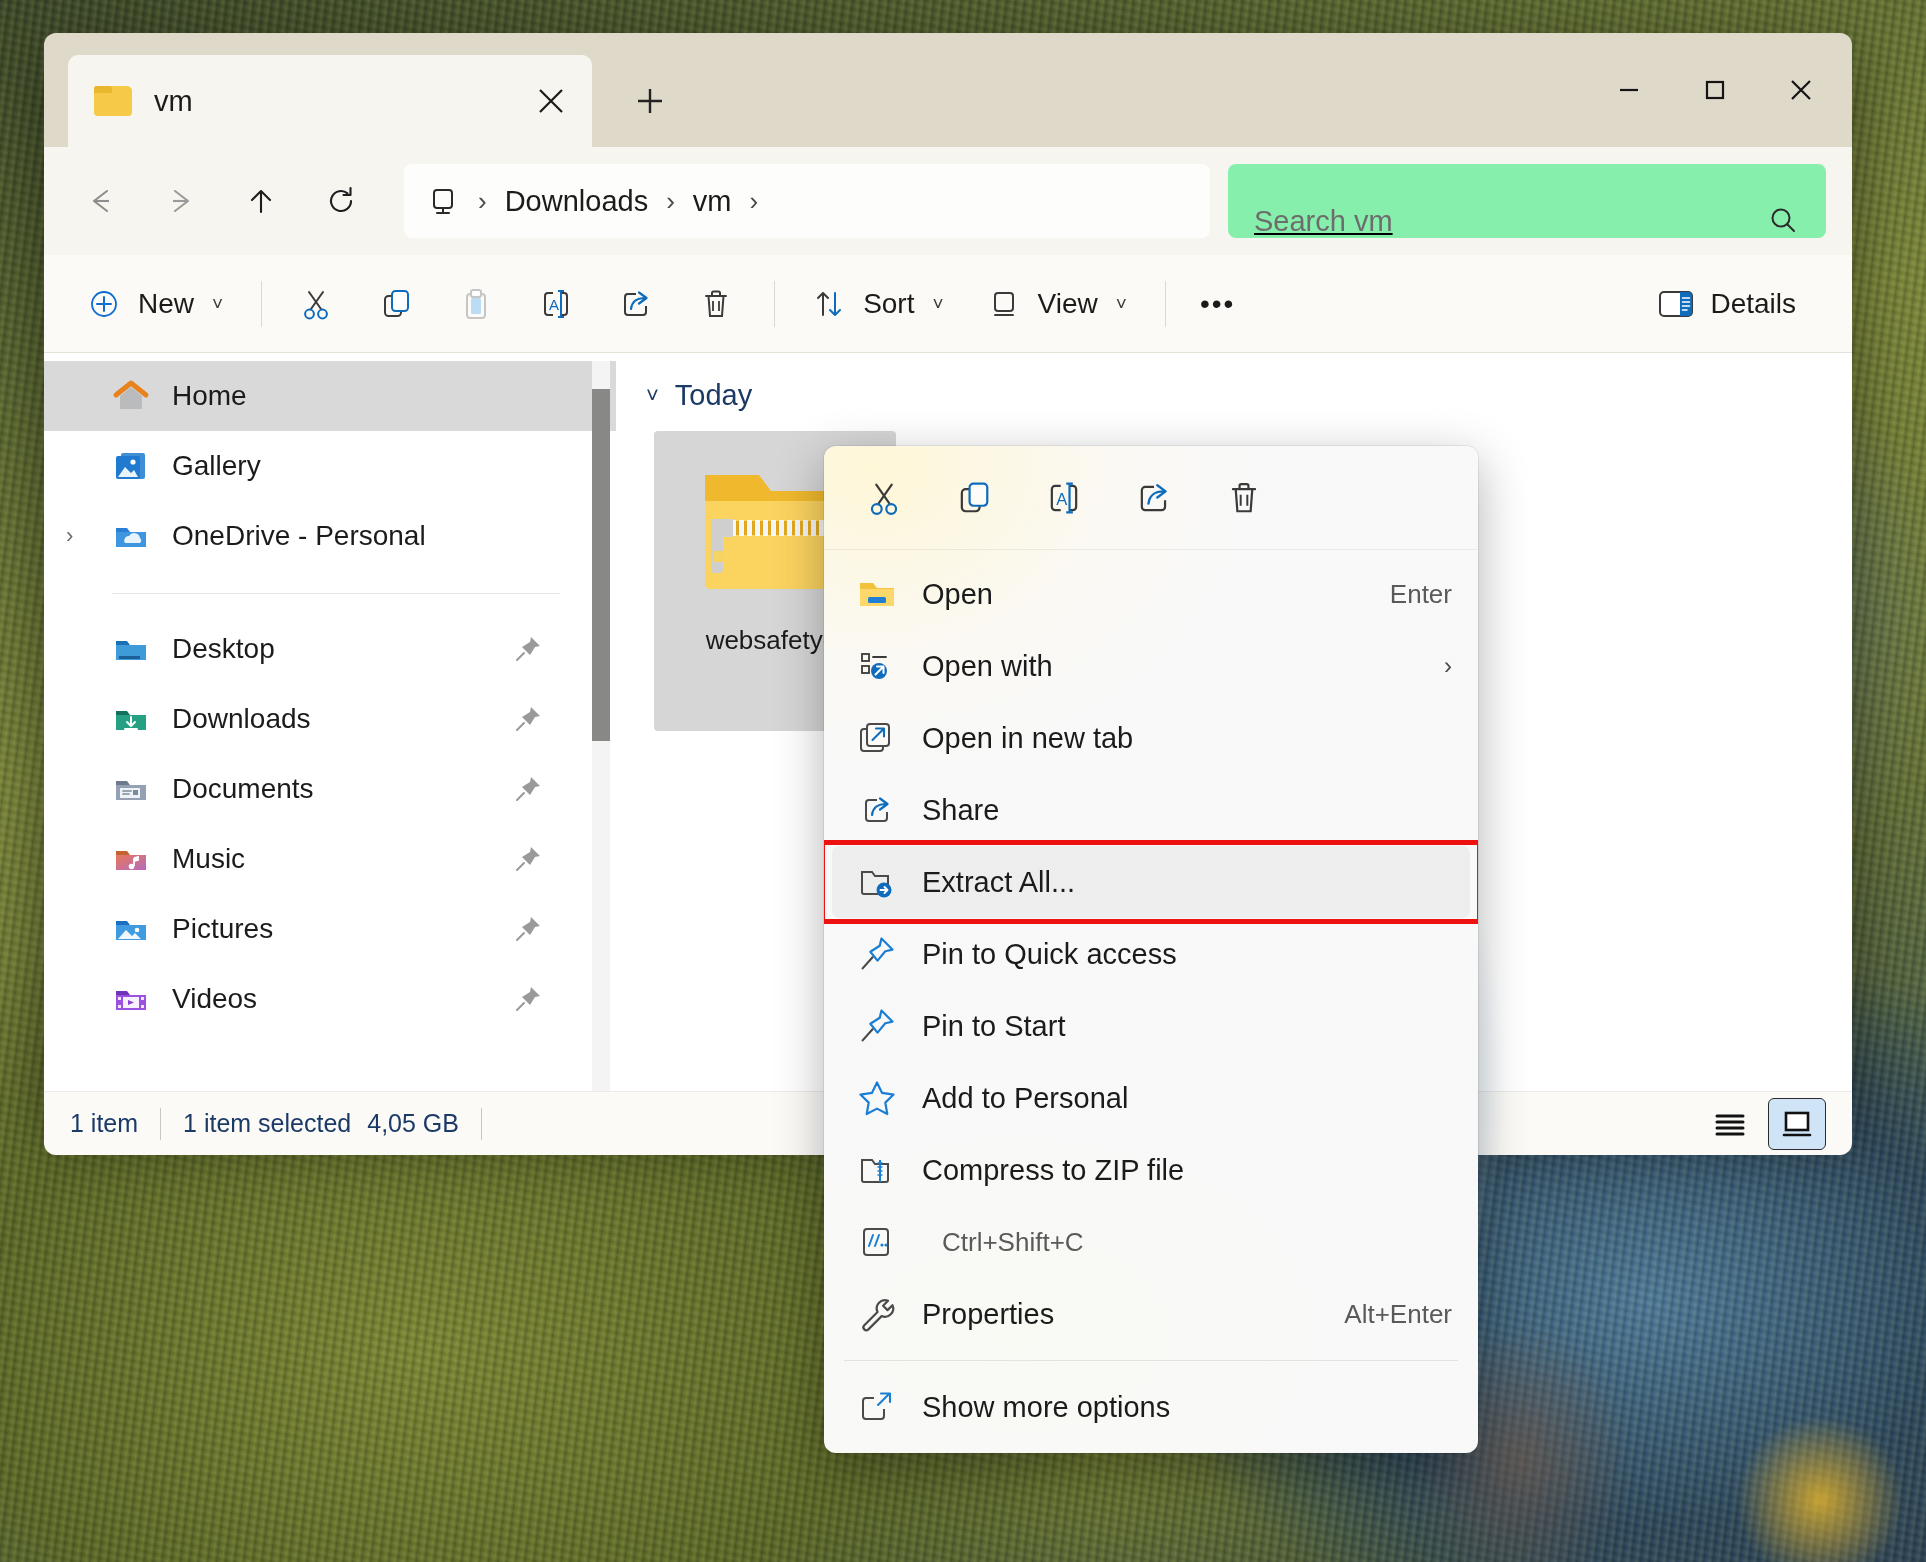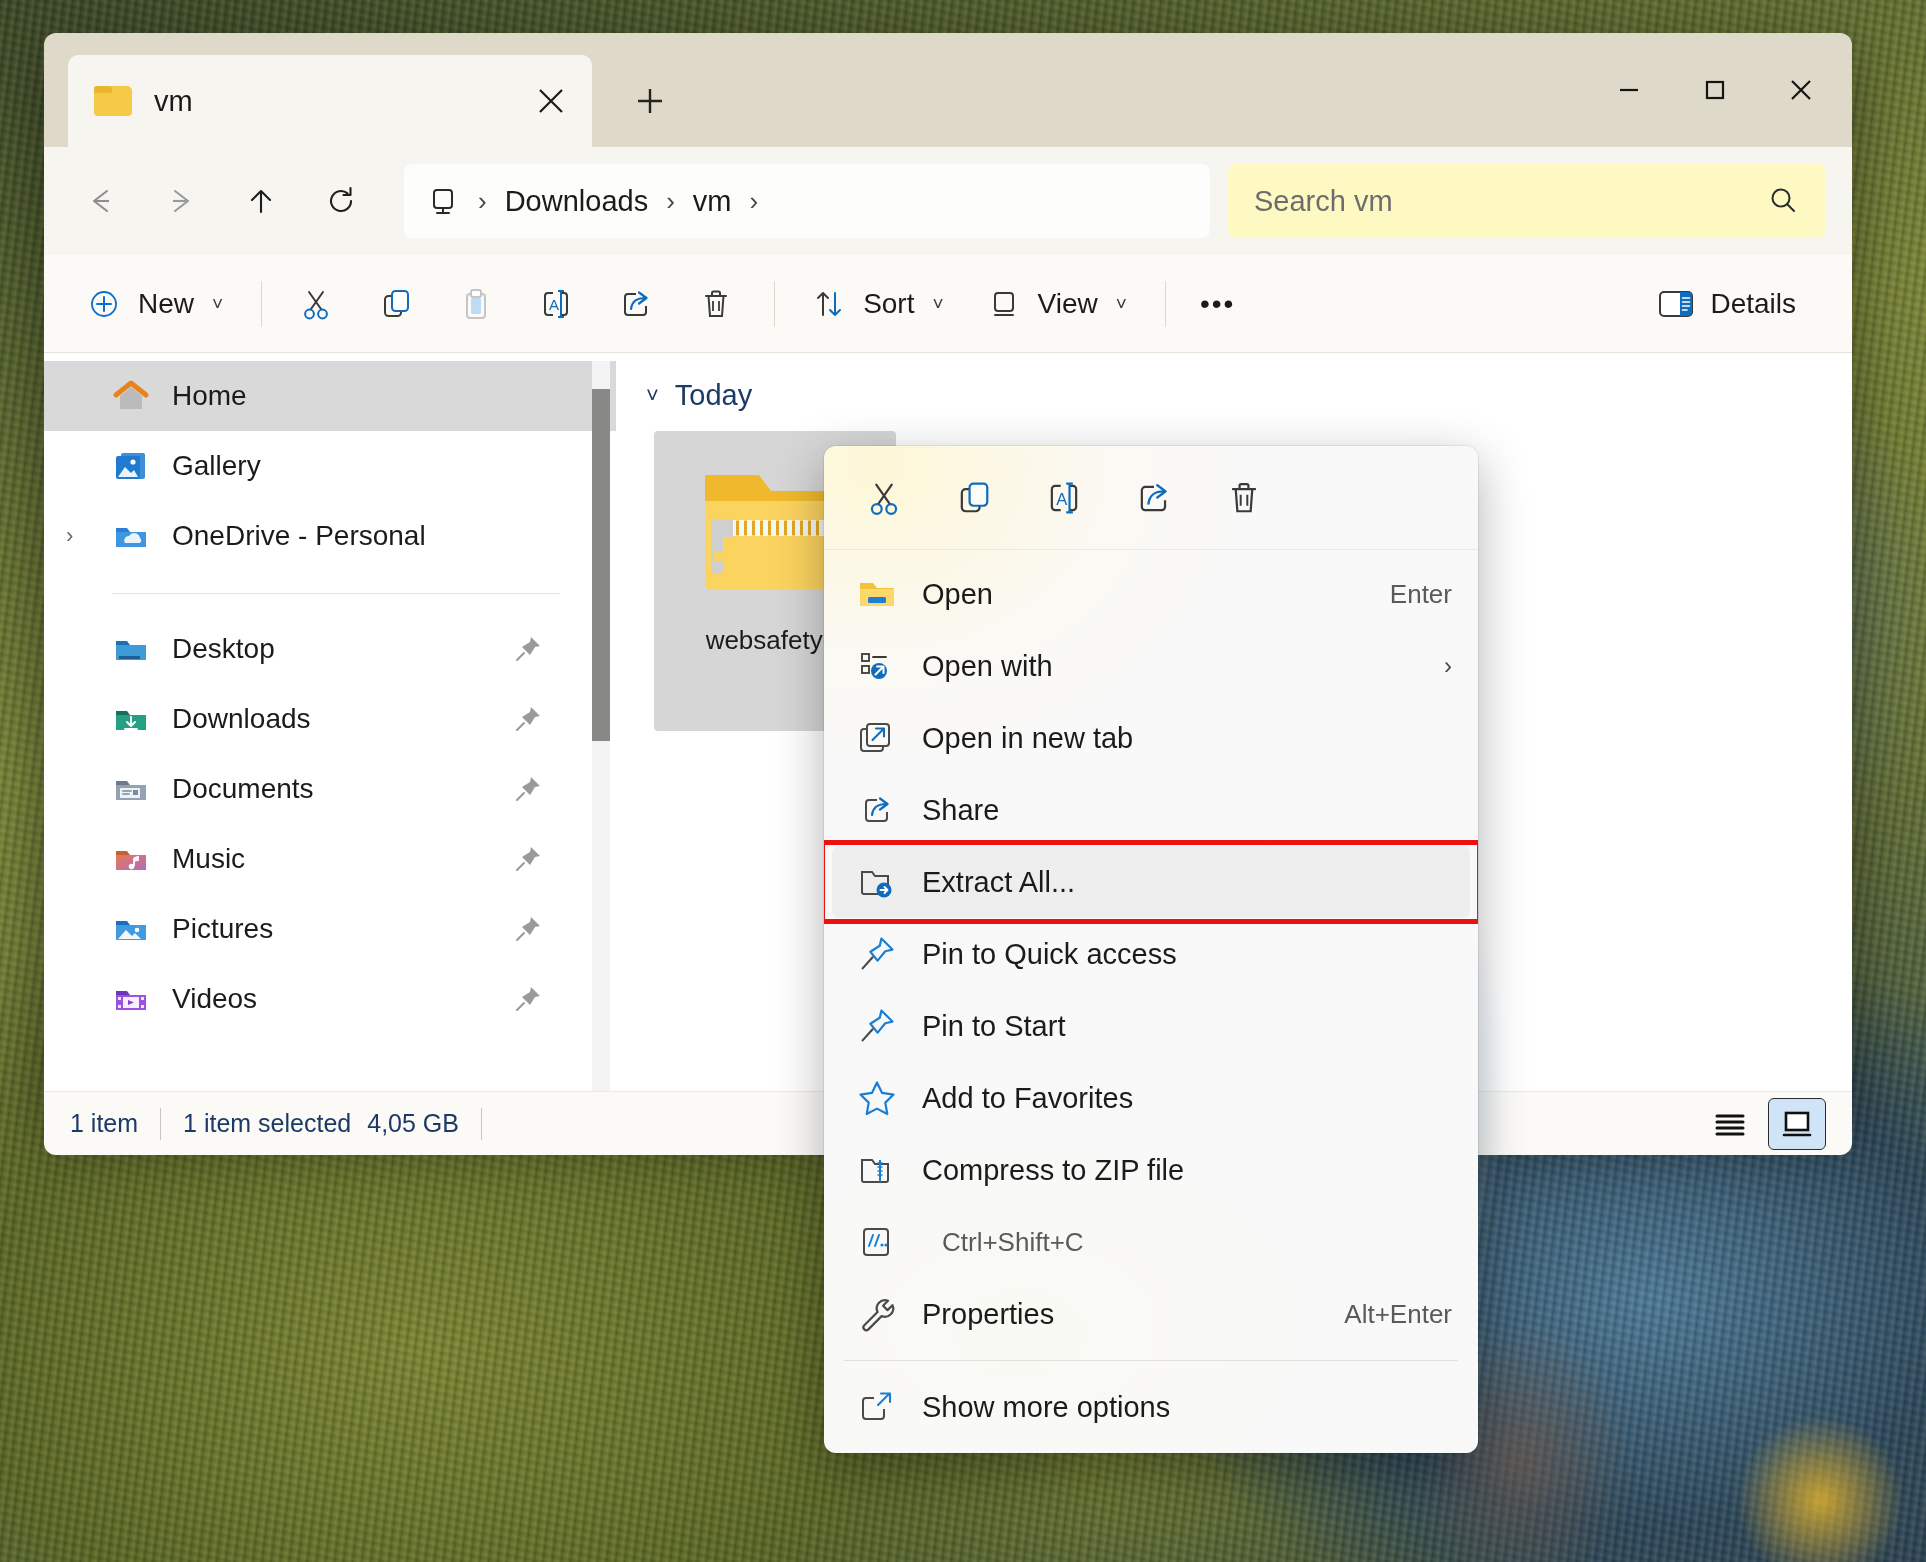--- a/index.html
+++ b/index.html
@@ -122,23 +122,23 @@
     border-radius: 8px;
     display:flex; align-items:center;
     padding: 0 20px;
     box-sizing:border-box;
     font-size: 29px; color:#1c1b19;
   }
   .crumb { padding: 4px 8px; white-space:nowrap; }
   .crumb-sep { color:#4a4a4a; font-size:26px; padding: 0 10px; display:flex; align-items:center;}
   .searchbox {
     width: 598px; height: 74px;
-    background:#fef9c3; border-radius: 8px;
-    display:flex; align-items:center; justify-content:space-between;
-    padding: 0 26px; box-sizing:border-box;
+    background:#86efac; border-radius: 8px;
+    display:flex; align-items:flex-end; justify-content:space-between;
+    padding: 0 26px; box-sizing:border-box;text-decoration:underline;
   }
   .search-ph { font-size:29px; color:#6d6d6d; }
 
   .commandbar {
     height: 98px; background:#fbfaf7;
     border-bottom: 1px solid #e6e2d9;
     display:flex; align-items:center;
     padding: 0 22px; box-sizing:border-box;justify-content:flex-end;
   }
   .cb-item {
@@ -830,21 +830,21 @@
         </span>
         <span class="ctx-label">Pin to Start</span>
       </div>
 
       <div class="ctx-item">
         <span class="ctx-ico">
           <svg width="42" height="42" viewBox="0 0 38 38">
             <path d="M19 5 L23.6 14.4 L34 15.9 L26.5 23.2 L28.3 33.5 L19 28.6 L9.7 33.5 L11.5 23.2 L4 15.9 L14.4 14.4 Z" stroke="#1a7fd4" stroke-width="2" fill="none" stroke-linejoin="round"></path>
           </svg>
         </span>
-        <span class="ctx-label">Add to Favorites</span>
+        <span class="ctx-label">Add to Personal</span>
       </div>
 
       <div class="ctx-item">
         <span class="ctx-ico">
           <svg width="42" height="38" viewBox="0 0 42 38">
             <path d="M6 9 H16 L19 13 H32 V29 A2 2 0 0 1 30 31 H8 A2 2 0 0 1 6 29 Z" stroke="#4a4a4a" stroke-width="2" fill="none"></path>
             <path d="M24 9 V31" stroke="#1a7fd4" stroke-width="2"></path>
             <path d="M21.5 12 H26.5 M21.5 16 H26.5 M21.5 20 H26.5 M21.5 24 H26.5" stroke="#1a7fd4" stroke-width="1.7"></path>
           </svg>
         </span>

